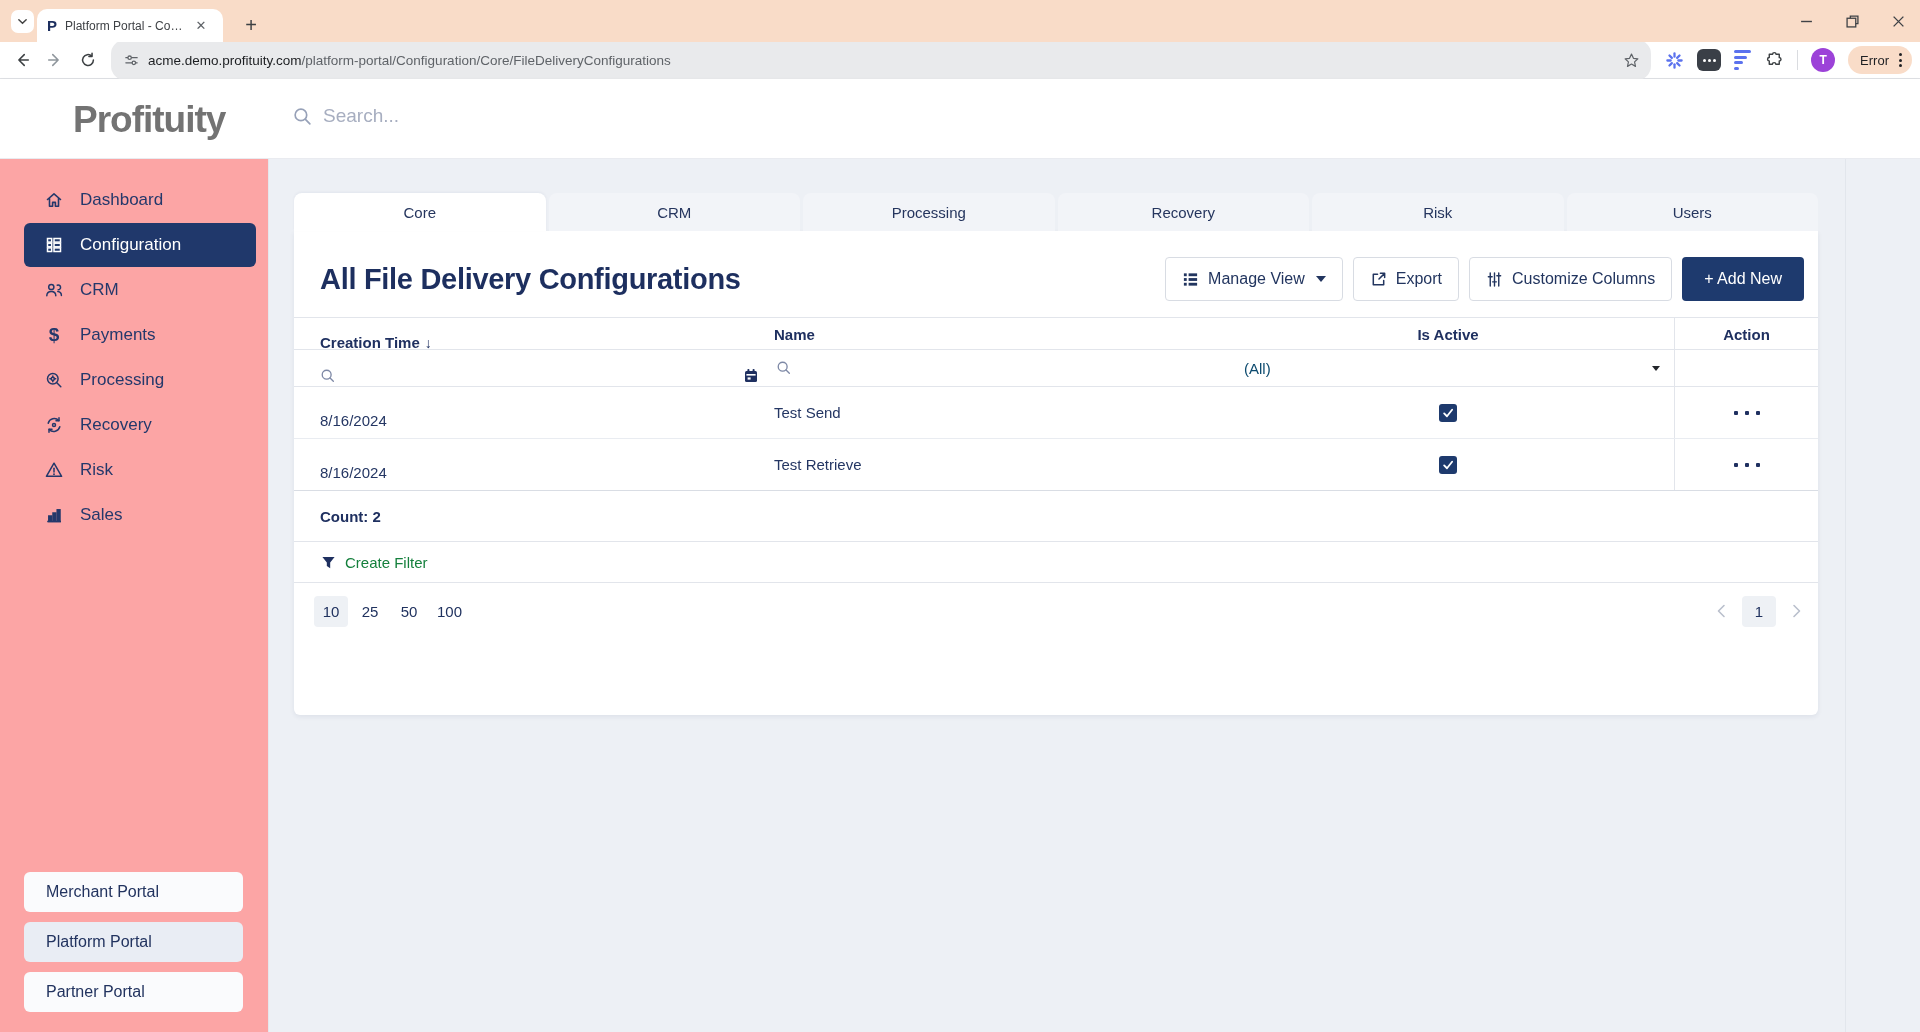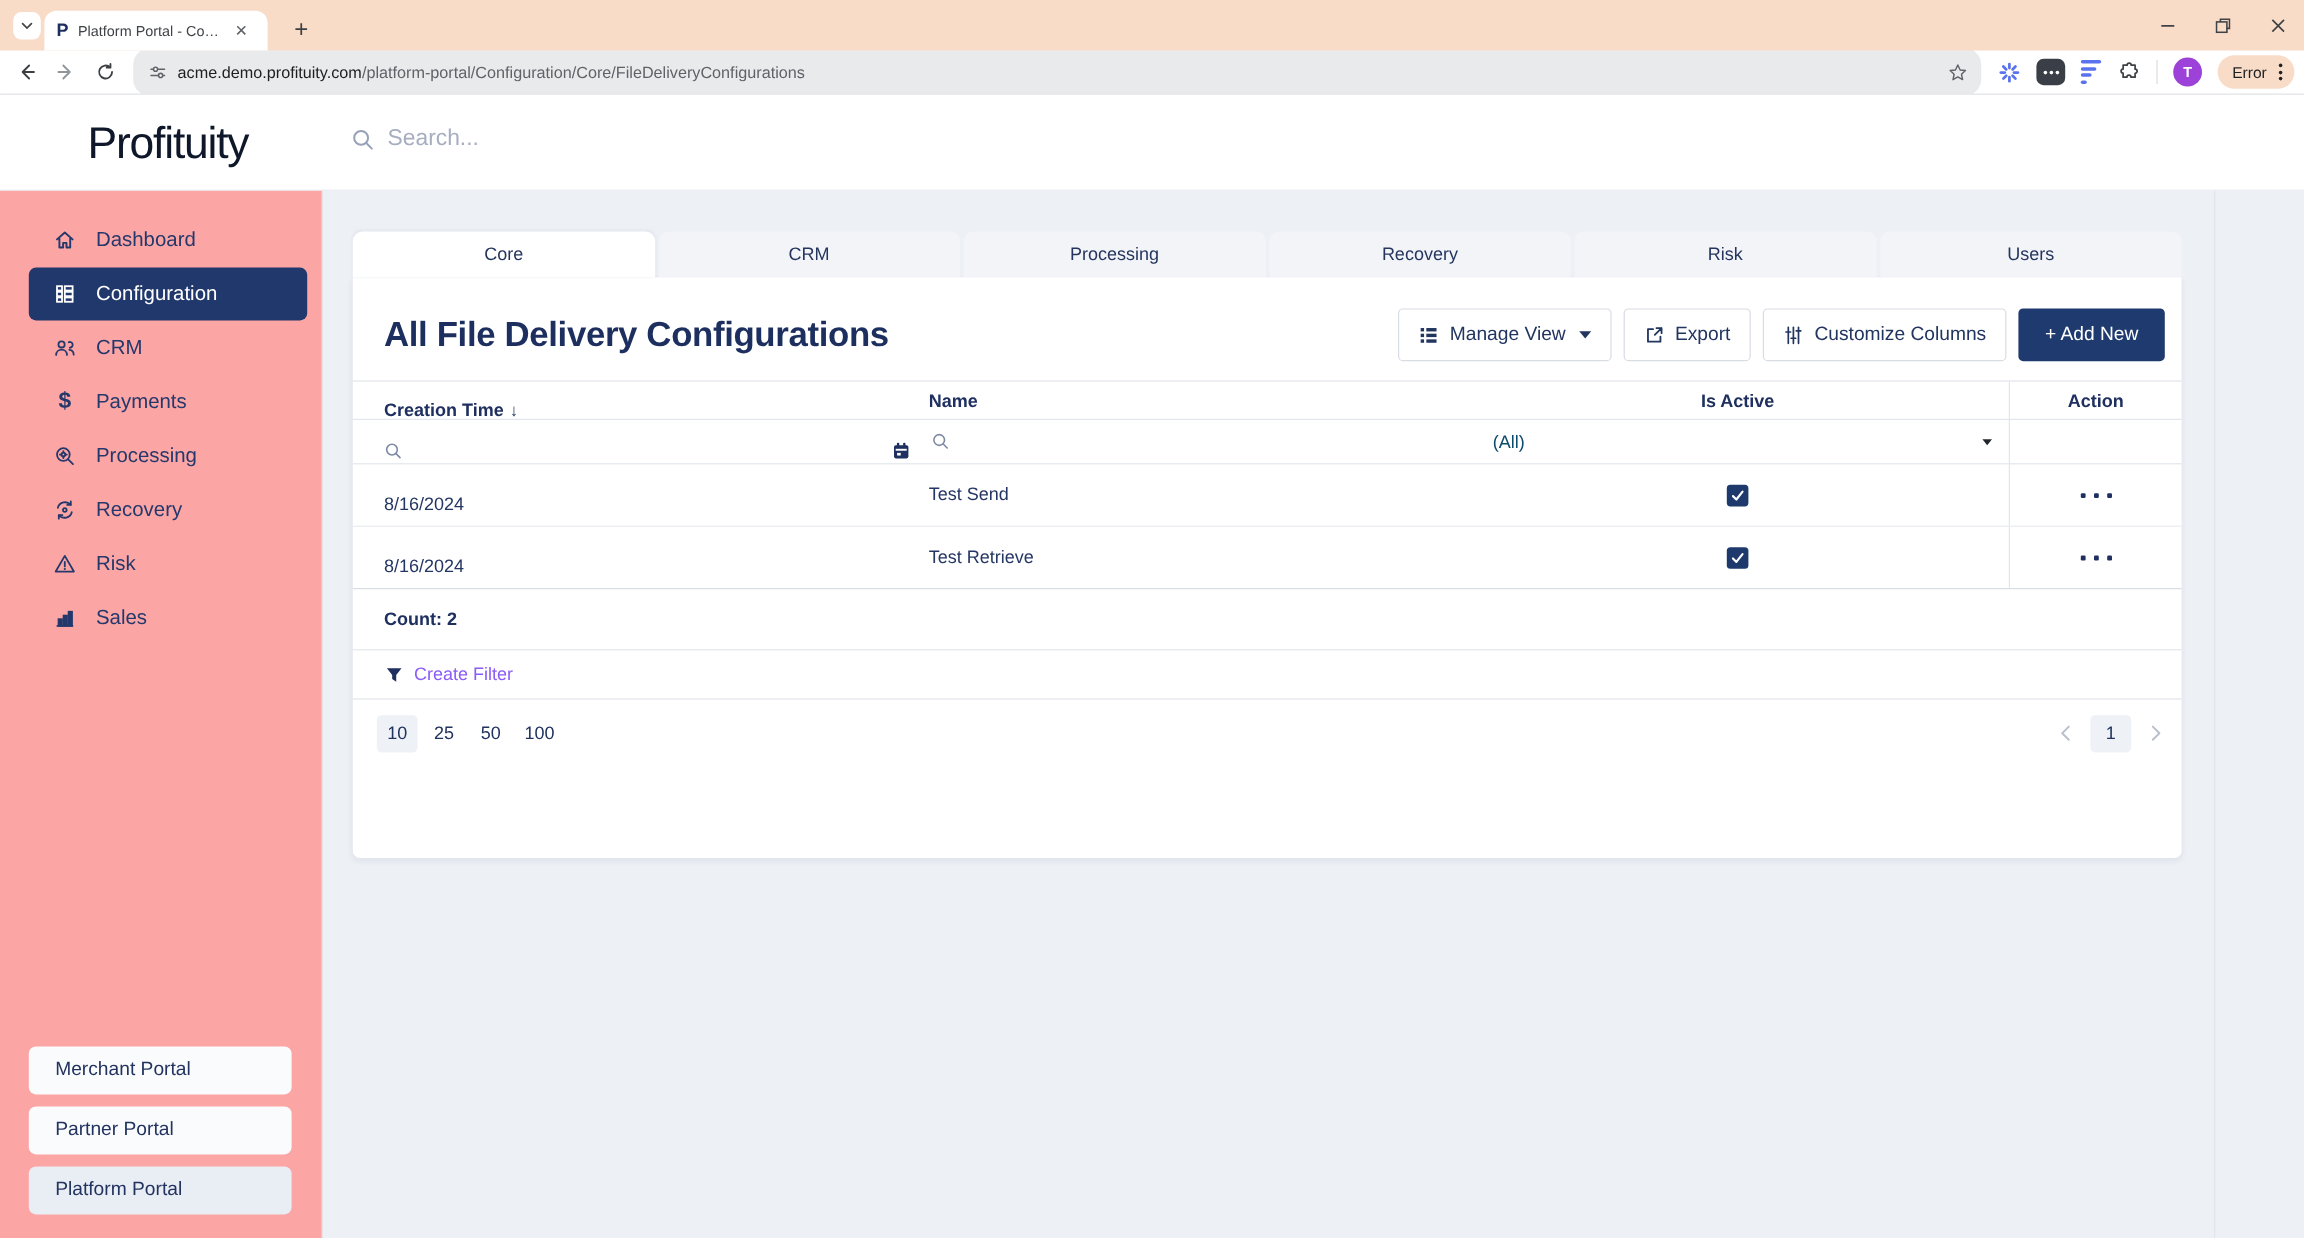--- a/index.html
+++ b/index.html
@@ -29,21 +29,21 @@
   .funnel-lines i { height:3px; background:#5b72ee; border-radius:2px; display:block; }
   .vsep { width:1px; height:20px; background:#dadce0; }
   .purpleT { width:24px; height:24px; border-radius:50%; background:#9c42d8; color:#fff; font-size:12px; font-weight:bold; display:flex; align-items:center; justify-content:center; }
   .errorpill { height:28px; background:#f9dcc8; border-radius:14px; display:flex; align-items:center; padding:0 8px 0 12px; gap:8px; }
   .errorpill span { font-size:13px; color:#1f2023; }
   .kebab { display:flex; flex-direction:column; gap:2.5px; padding:2px; }
   .kebab i { width:3px; height:3px; background:#202124; border-radius:50%; }
 
   
   .appheader { position:relative; height:80px; background:#fff; border-bottom:1px solid #e9ebf0; box-shadow:0 1px 4px rgba(20,35,80,.05); }
-  .logo { position:absolute; left:73px; top:20px; font-size:37px; font-weight:normal; letter-spacing:-1px; color:#0f172a; }
+  .logo { position:absolute; left:73px; top:20px; font-size:37px; font-weight:bold; letter-spacing:-1px; color:#737373; }
   .gsearch { position:absolute; left:292px; top:26px; display:flex; align-items:center; gap:10px; width:600px; }
   .gsearch .ph { font-size:19px; color:#a7aec0; }
   .avatar { position:absolute; left:1795px; top:100px; width:48px; height:48px; border-radius:50%; overflow:hidden; background:#cfd9ea; }
   .status-dot { position:absolute; left:1828px; top:134px; width:13px; height:13px; background:#3ed24b; border-radius:50%; border:2px solid #fff; }
   .adcircle { position:absolute; left:1853px; top:103px; width:42px; height:42px; border-radius:50%; border:1.4px solid #33416f; color:#223560; font-size:15px; display:flex; align-items:center; justify-content:center; background:#fff; }
 
   
   .appbody { display:flex; height:873px; }
   .sidebar { position:relative; width:269px; background:#fca5a5; border-right:1px solid #e4e7ed; flex:none; }
   .nav { padding-top:19px; }
@@ -87,21 +87,21 @@
   .fcell.c1 { justify-content:space-between; padding-right:9px; }
   .fcell.c2 { padding-left:8px; }
   .allsel { flex:1; align-self:stretch; display:flex; align-items:center; justify-content:space-between; padding:0 14px 0 22px; font-size:15px; color:#0c4a6e; }
   .selcaret { width:0; height:0; border-left:4.5px solid transparent; border-right:4.5px solid transparent; border-top:5.5px solid #23262b; }
   .checkbox { width:18px; height:18px; background:#1e3a6d; border-radius:3px; display:flex; align-items:center; justify-content:center; }
   .dots { display:flex; gap:7px; }
   .dots i { width:4px; height:4px; background:#1f3060; border-radius:1px; display:block; }
 
   .countrow { height:50px; display:flex; align-items:center; padding-left:26px; font-size:15px; font-weight:bold; color:#1f3060; }
   .cfrow { height:42px; border-top:1px solid #e2e5eb; border-bottom:1px solid #e2e5eb; display:flex; align-items:center; gap:9px; padding-left:27px; }
-  .cfrow span { font-size:15px; color:#8b5cf6; }
+  .cfrow span { font-size:15px; color:#15803d; }
   .pager { height:56px; display:flex; align-items:center; justify-content:space-between; padding:0 14px 0 20px; }
   .sizes { display:flex; gap:5px; }
   .sizebtn { min-width:34px; height:31px; padding:0 6px; display:flex; align-items:center; justify-content:center; font-size:15px; color:#20325f; border-radius:4px; }
   .sizebtn.sel { background:#eef1f5; }
   .pgnav { display:flex; align-items:center; gap:12px; }
   .pgchev { color:#b9bfcc; display:flex; align-items:center; }
   .pgnum { min-width:34px; height:31px; display:flex; align-items:center; justify-content:center; font-size:15px; color:#20325f; background:#eef1f5; border-radius:4px; }
 </style>
 </head>
 <body>
@@ -333,25 +333,25 @@
                 </g>
               </svg>
           </span>
           <span>Sales</span>
         </div>
       </div>
       <div class="portals">
         <div class="portalbtn">
             <span>Merchant Portal</span>
           </div>
+        <div class="portalbtn current">
+            <span>Platform Portal</span>
+          </div>
         <div class="portalbtn">
             <span>Partner Portal</span>
-          </div>
-        <div class="portalbtn current">
-            <span>Platform Portal</span>
           </div>
       </div>
     </div>
 
     <div class="mainarea">
       <div class="rightstrip"></div>
 
       <div class="cardwrap">
         <div class="tabs">
           <div class="mtab active">

